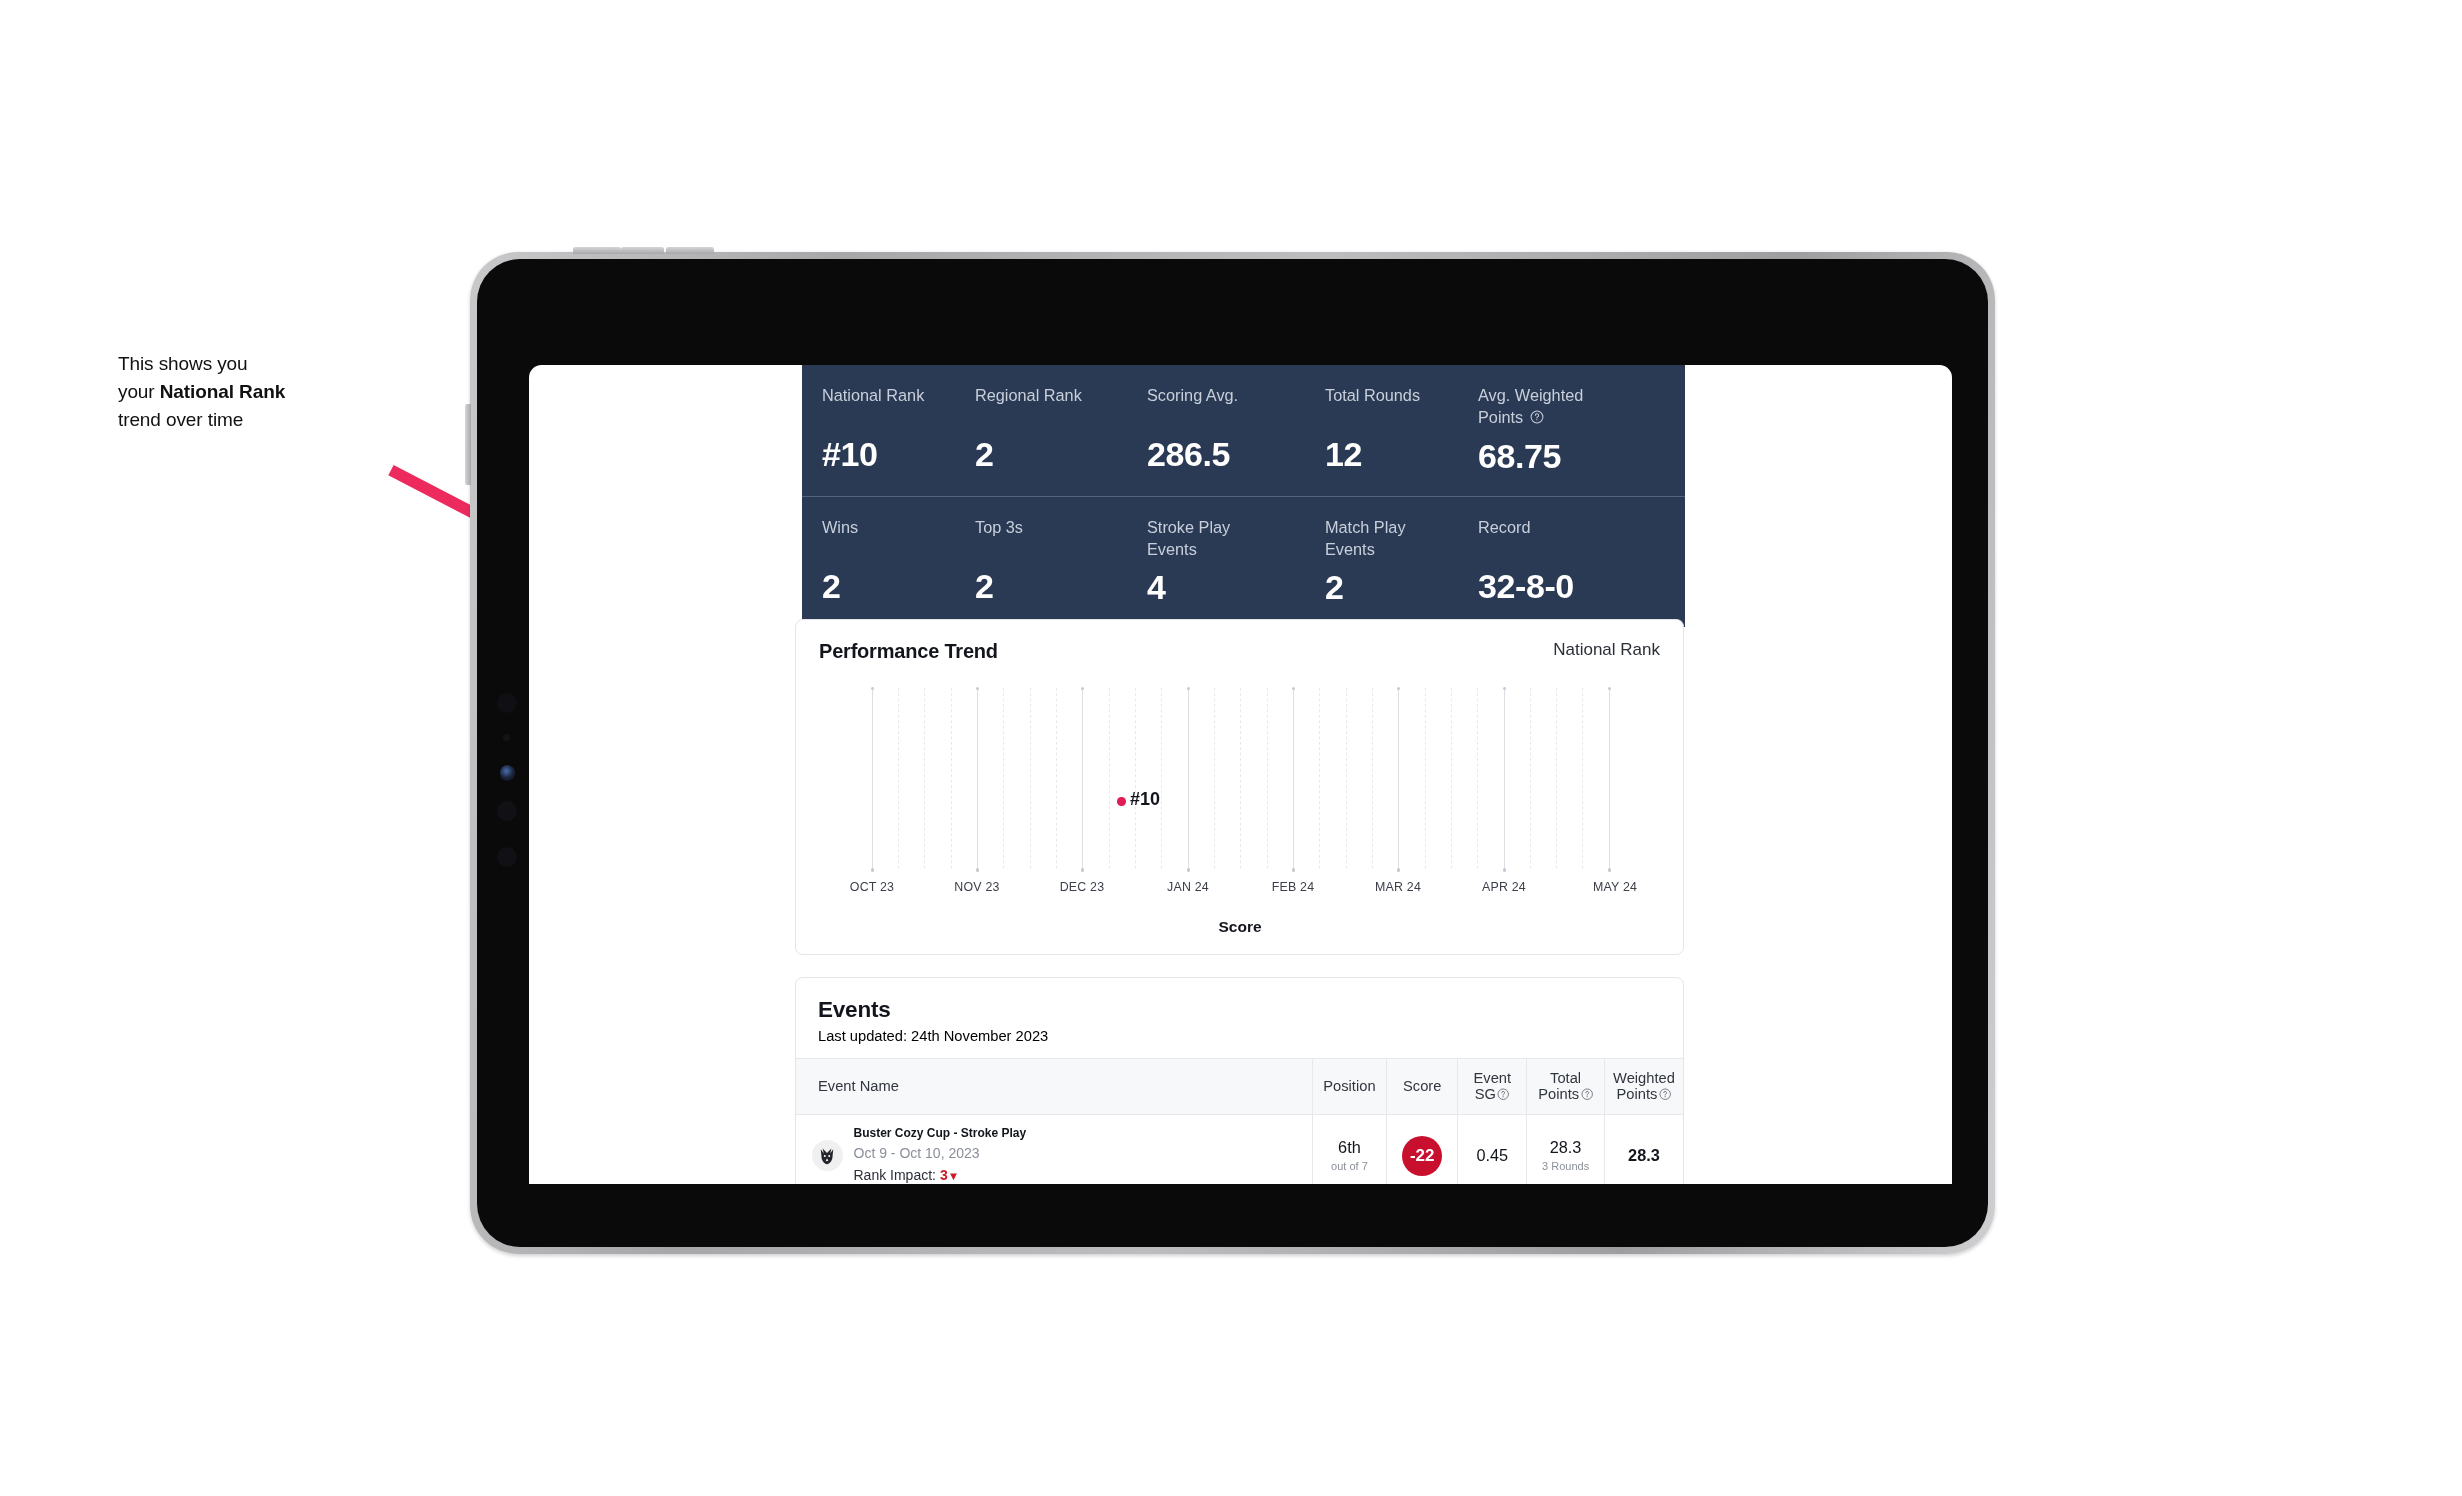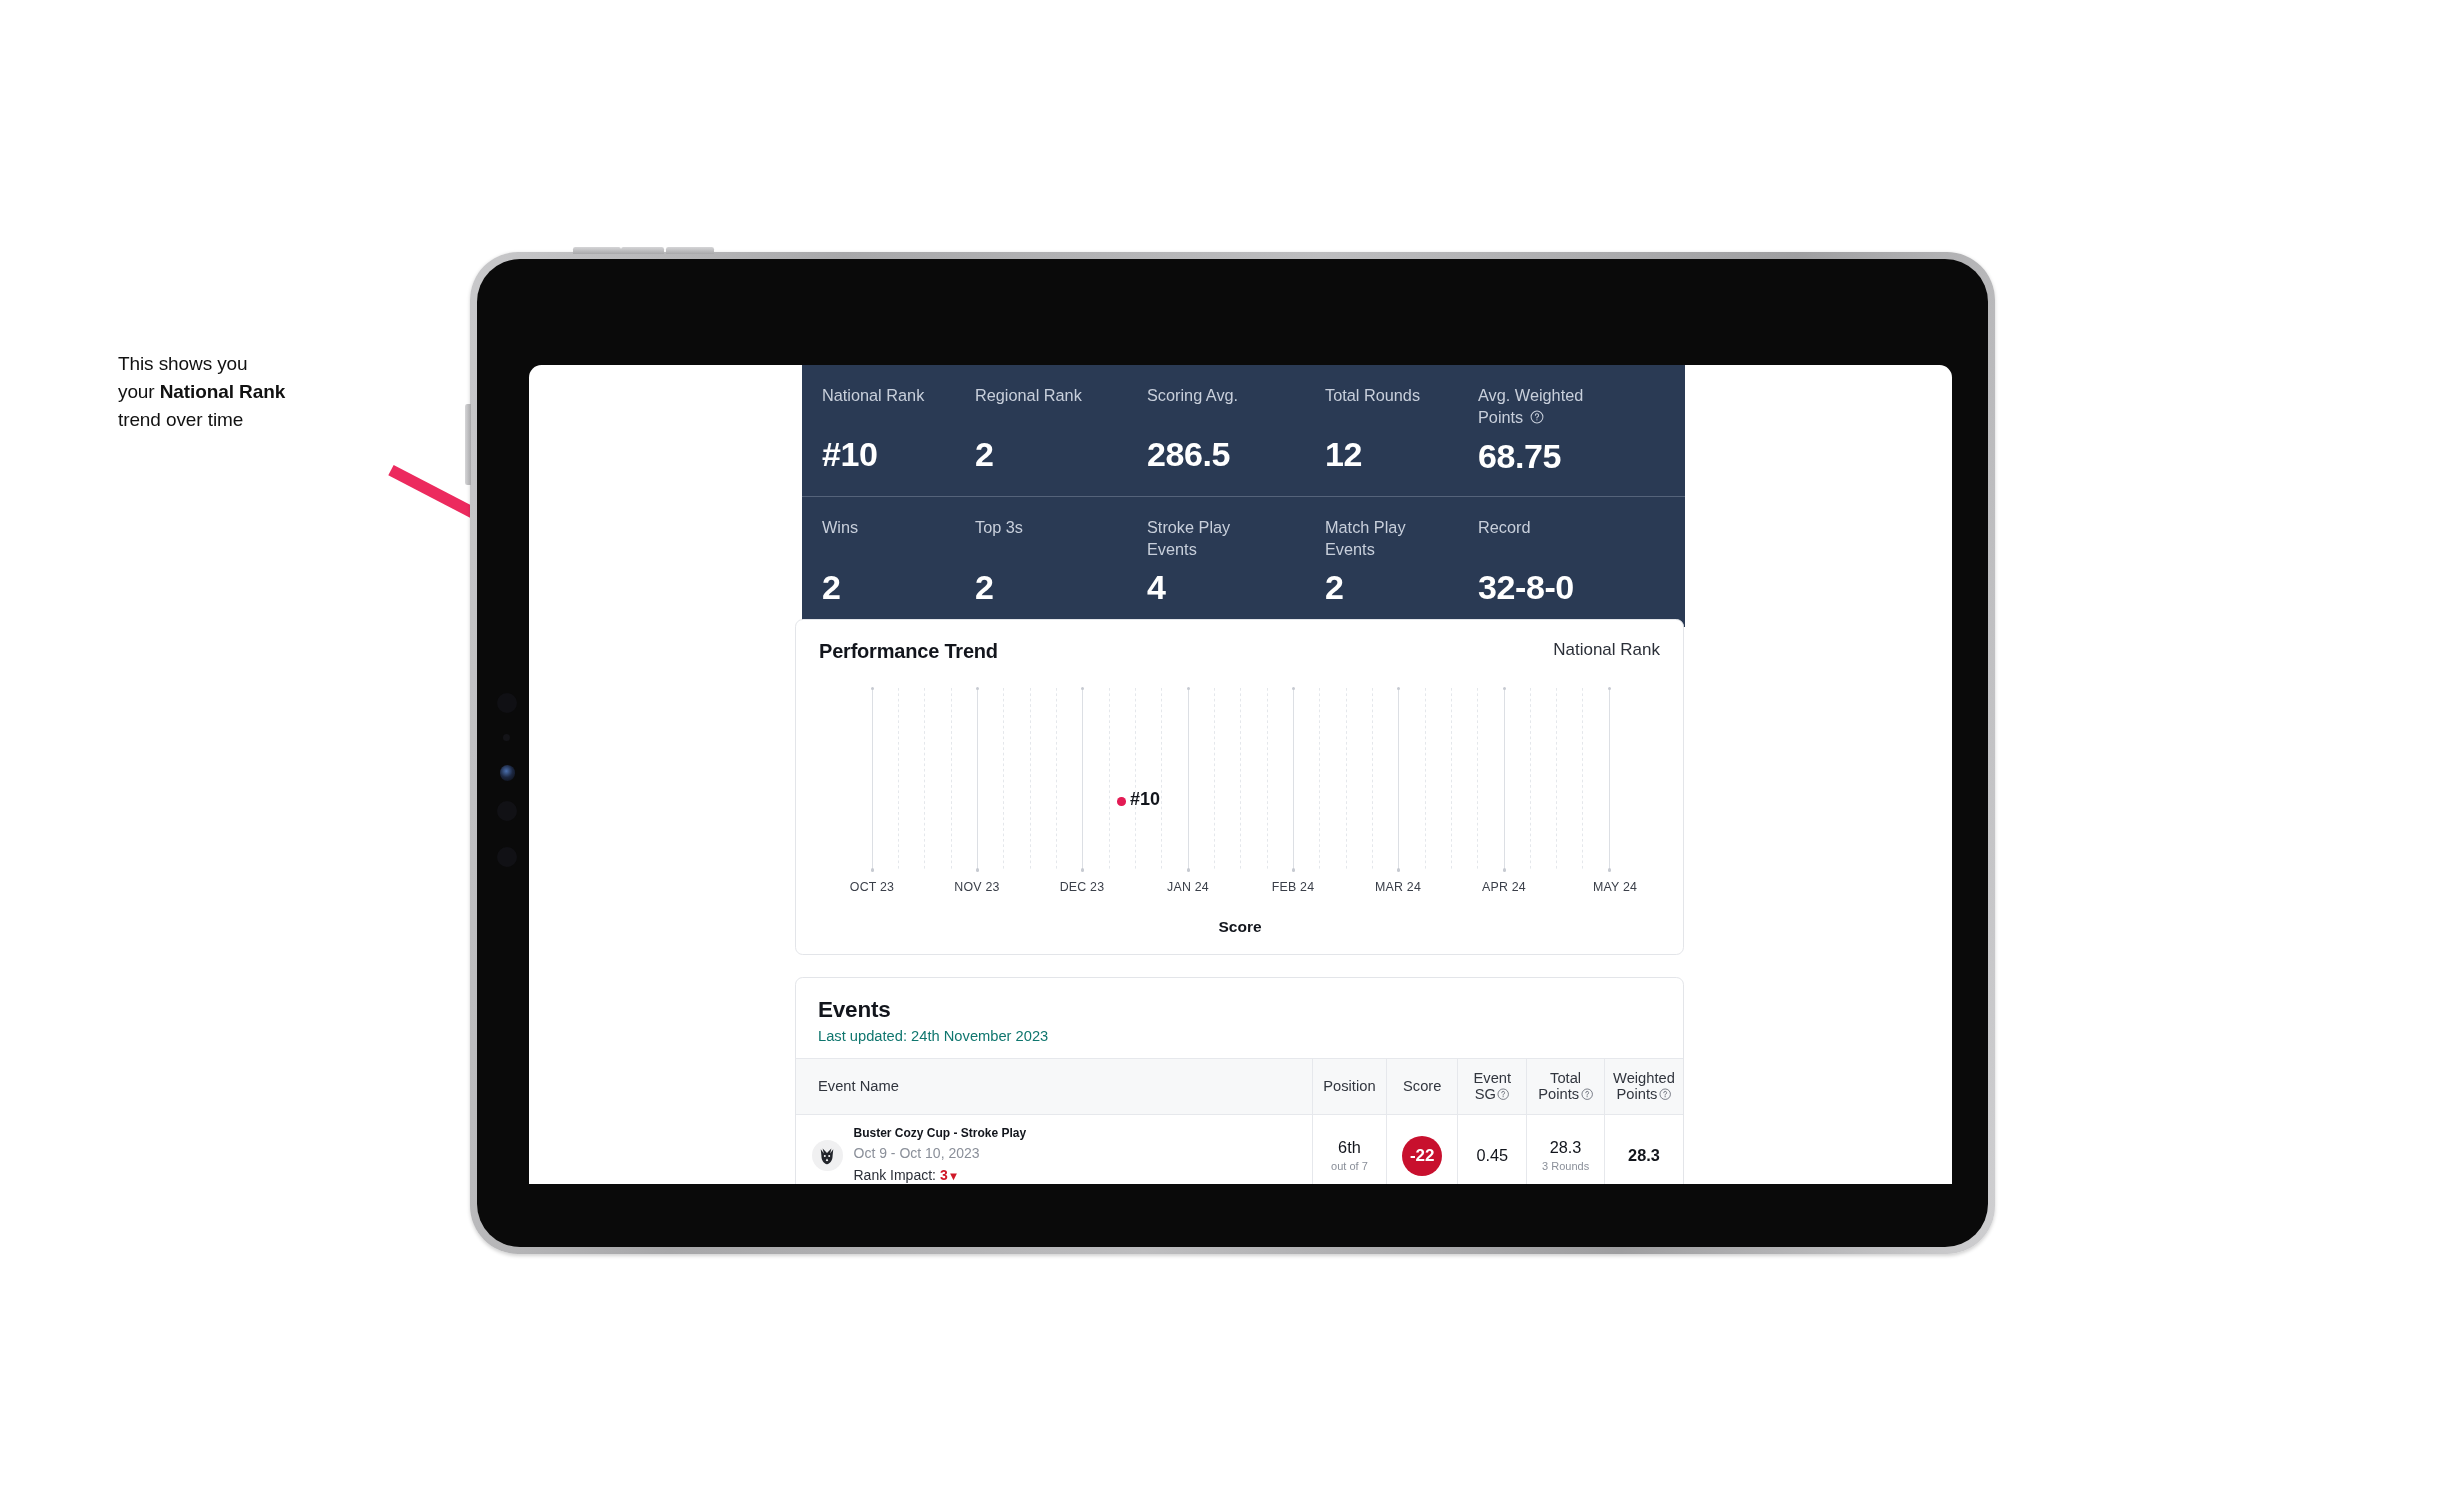--- a/index.html
+++ b/index.html
@@ -111,21 +111,21 @@
     position: absolute;
     left: 273px;
     top: 0px;
     width: 883px;
     background: #2a3a54;
   }
   .stats-row {
     display: flex;
     width: 100%;
   }
-  .stats-row.second { border-top: 1.5px solid #55637a; align-items: center; }
+  .stats-row.second { border-top: 1.5px solid #55637a; }
   .stat-cell {
     padding: 20px 0 23px 0;
     flex: 0 0 auto;
   }
   .stats-row .stat-cell:nth-child(1) { width: 173px; padding-left: 20px; }
   .stats-row .stat-cell:nth-child(2) { width: 172px; }
   .stats-row .stat-cell:nth-child(3) { width: 178px; }
   .stats-row .stat-cell:nth-child(4) { width: 153px; }
   .stats-row .stat-cell:nth-child(5) { width: 186px; }
 
@@ -262,21 +262,21 @@
     padding: 18.6px 22px 14px 22px;
   }
   #events-title {
     font-size: 22.5px;
     font-weight: 700;
     color: #12151c;
     letter-spacing: -0.2px;
   }
   #events-updated {
     font-size: 14.7px;
-    color: #0f766e;
+    color: #000000;
     margin-top: 5.4px;
   }
 
   table#events-table {
     width: 100%;
     border-collapse: collapse;
     table-layout: fixed;
   }
   #events-table thead th {
     background: #f7f8f9;

